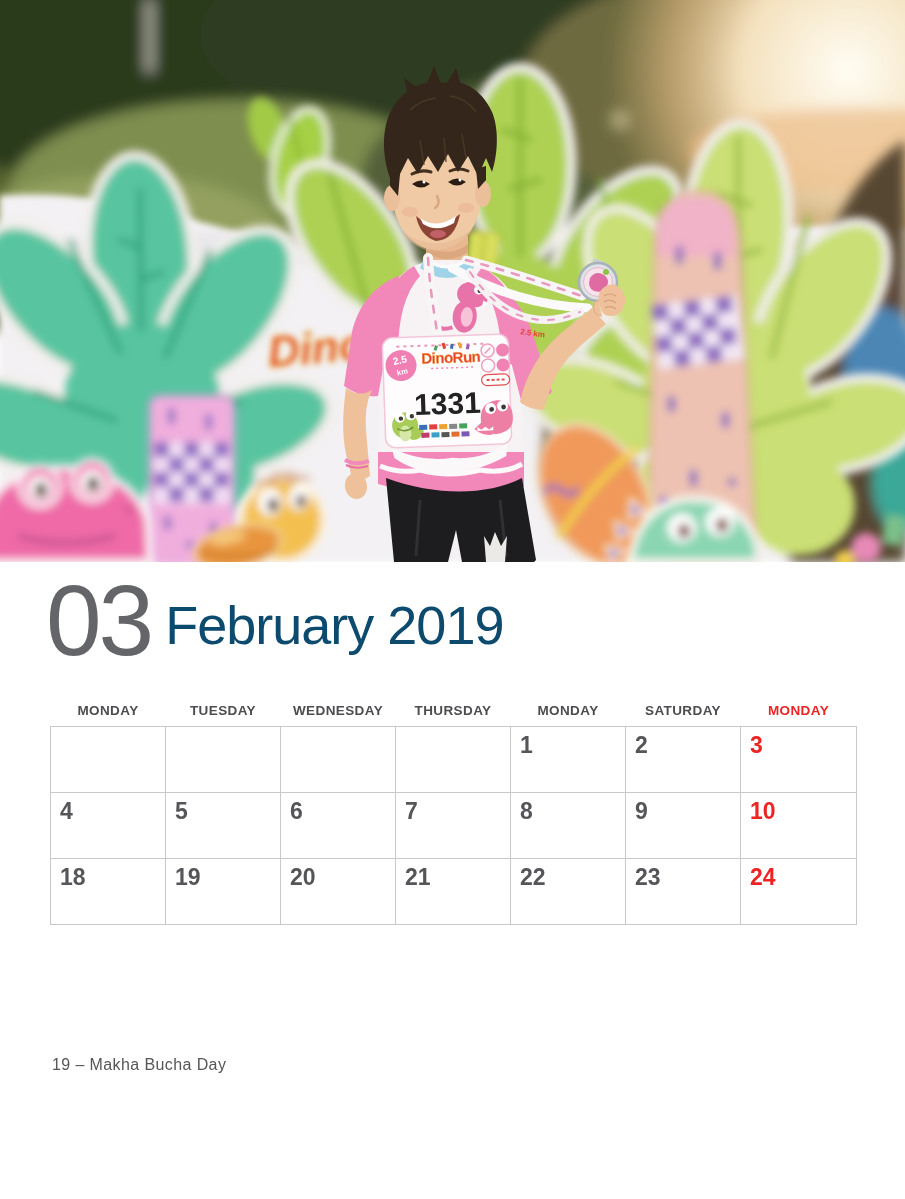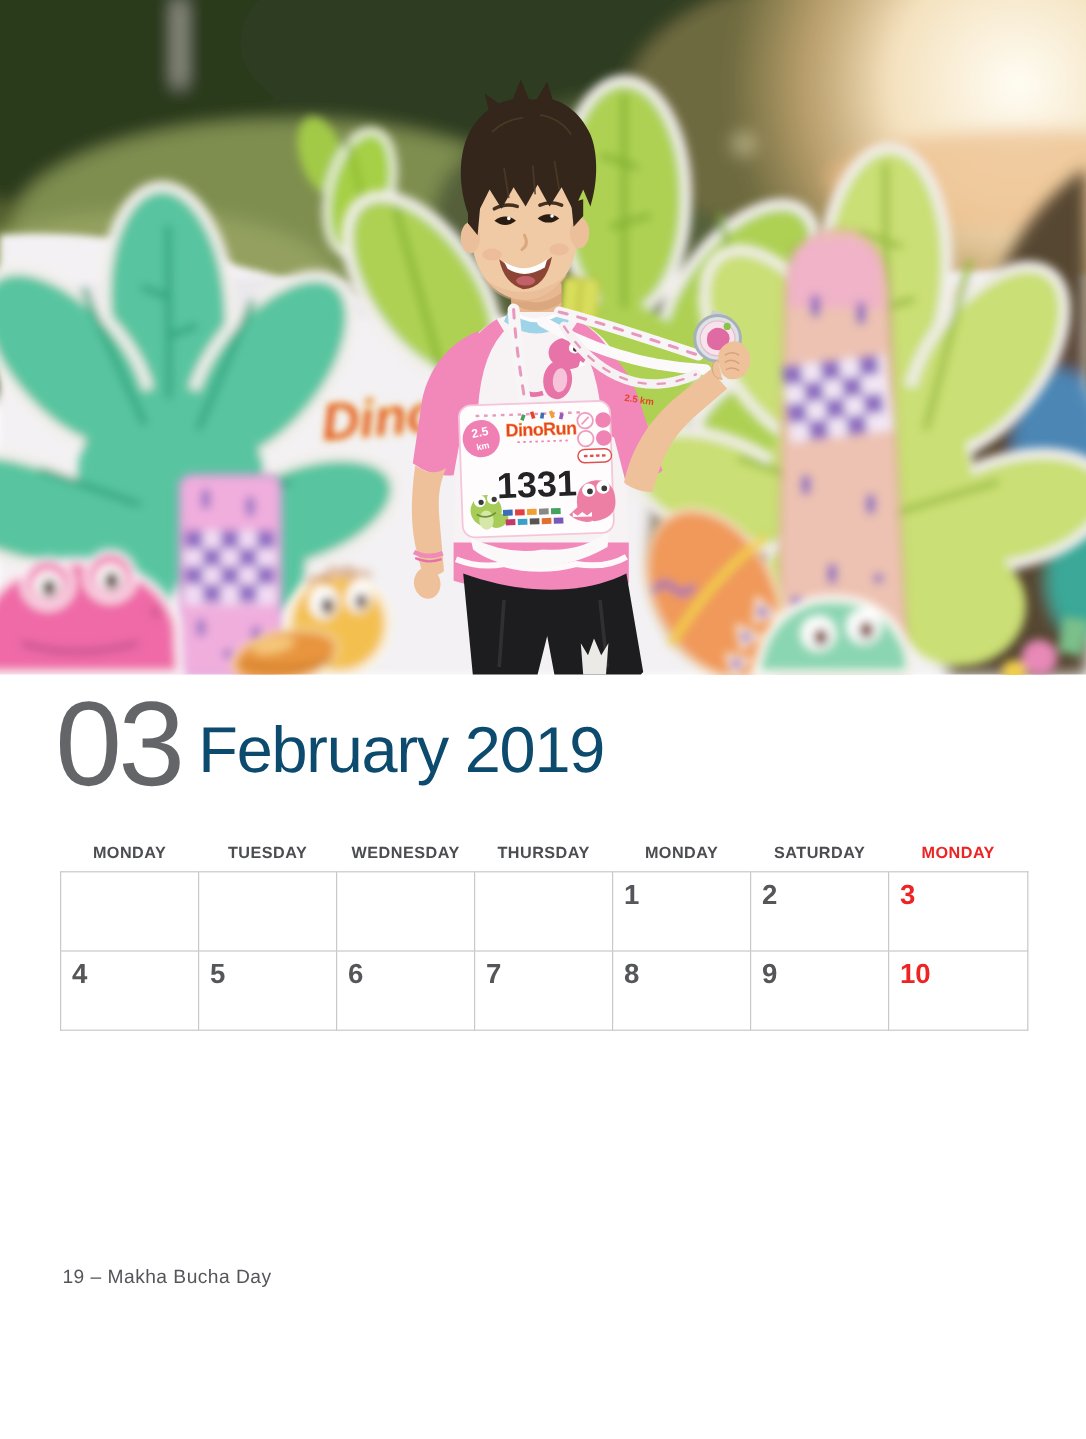--- a/index.html
+++ b/index.html
@@ -507,16 +507,25 @@
     </tr>
     <tr>
       <td>4</td>
       <td>5</td>
       <td>6</td>
       <td>7</td>
       <td>8</td>
       <td>9</td>
       <td class="sun">10</td>
     </tr>
+    <tr>
+      <td>18</td>
+      <td>19</td>
+      <td>20</td>
+      <td>21</td>
+      <td>22</td>
+      <td>23</td>
+      <td class="sun">24</td>
+    </tr>
   </tbody>
 </table>
 
 <div class="footnote">19 – Makha Bucha Day</div>
 
 </body></html>

